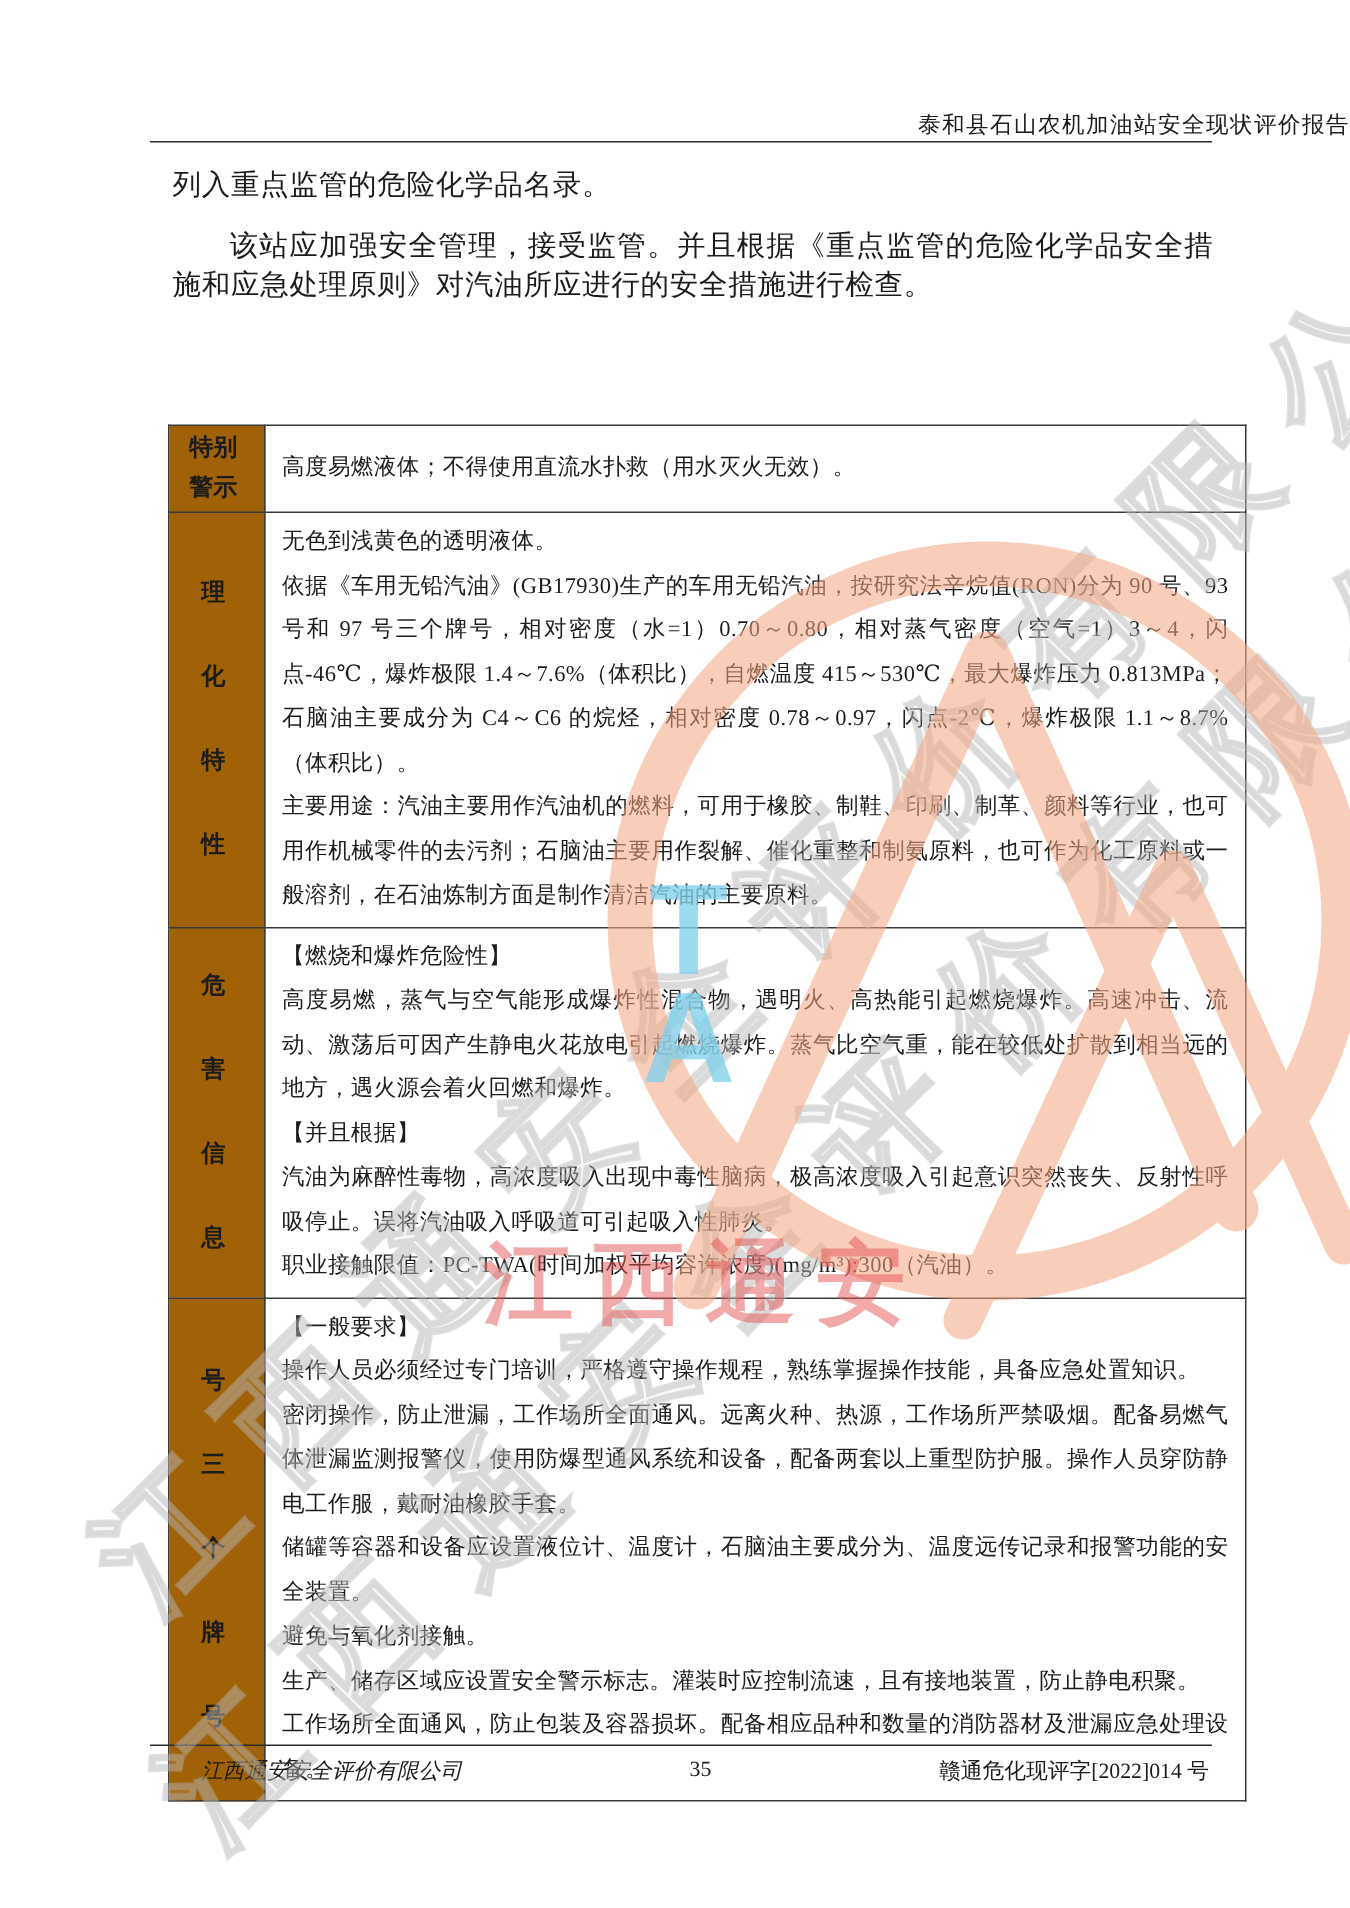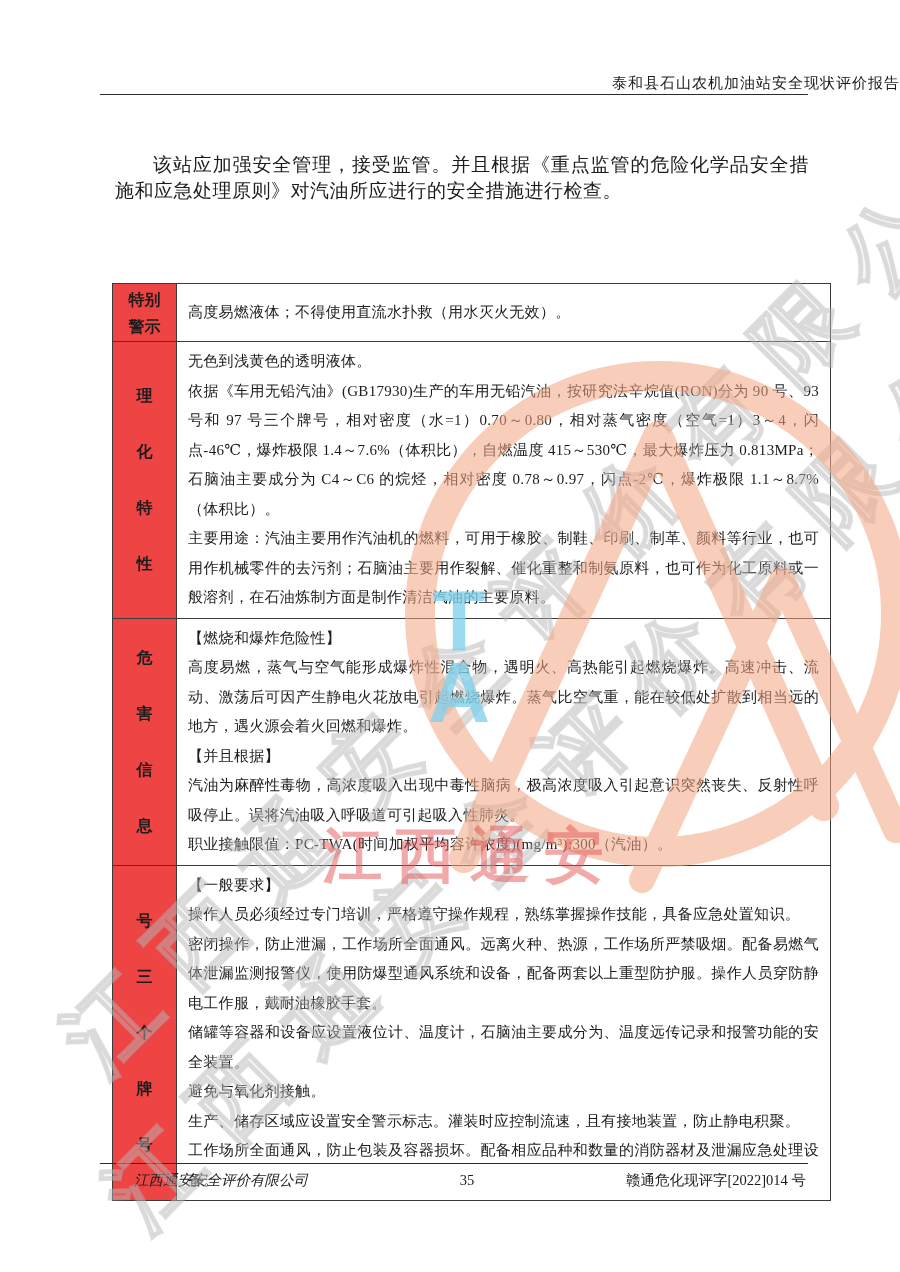--- a/index.html
+++ b/index.html
@@ -19,22 +19,22 @@
     font-size:19px; letter-spacing:0.5px; }
   .p2{ position:absolute; top:152px; left:115px; width:694px;
     font-size:19px; line-height:26px; text-indent:2em; letter-spacing:0.5px;
     text-align:justify; }
   
   .tbl-title{ position:absolute; top:245px; left:0; width:100%;
     text-align:center; font-size:19px; font-weight:bold; letter-spacing:1px; }
   table.main{ position:absolute; top:283px; left:112px; width:719px;
     border-collapse:collapse; table-layout:fixed; }
   table.main td{ border:1.4px solid #3a3a3a; vertical-align:middle; }
-  td.lbl{ width:64px; text-align:center; font-weight:bold; font-size:16px;
-    background:#ef4444; }
+  td.lbl{ width:64px; text-align:left; font-weight:bold; font-size:16px;
+    background:#a16207;font-family:Liberation Mono, monospace; }
   .lbl-stack{ margin:0 auto; word-break:break-all; }
   .lbl-stack.two{ width:2.3em; line-height:27px; }
   .lbl-stack.one{ width:1.3em; line-height:56px; }
   td.cnt{ padding:5px 11px 5px 11px; font-size:15px; line-height:29.5px;
     text-align:justify; letter-spacing:0.3px; }
   td.cnt .para{ text-align:justify; }
   
   .footer-rule{ position:absolute; top:1163px; left:100px; width:708px;
     border-top:1.5px solid #2b2b2b; }
   .footer{ position:absolute; top:1171px; left:100px; width:708px;
@@ -58,20 +58,21 @@
   .wm-diag.d2{ top:1012px; left:36px; }
 </style>
 </head>
 <body>
 
 <div class="page">
 
   <div class="header-title">泰和县石山农机加油站安全现状评价报告</div>
   <div class="header-rule"></div>
 
+  <div class="p1">列入重点监管的危险化学品名录。</div>
   <div class="p2">该站应加强安全管理，接受监管。并且根据《重点监管的危险化学品安全措施和应急处理原则》对汽油所应进行的安全措施进行检查。</div>
 
 
   <table class="main">
     <tbody>
         <tr style="height:58px;">
       <td class="lbl">
         <div class="lbl-stack two">特别警示</div>
       </td>
       <td class="cnt">

